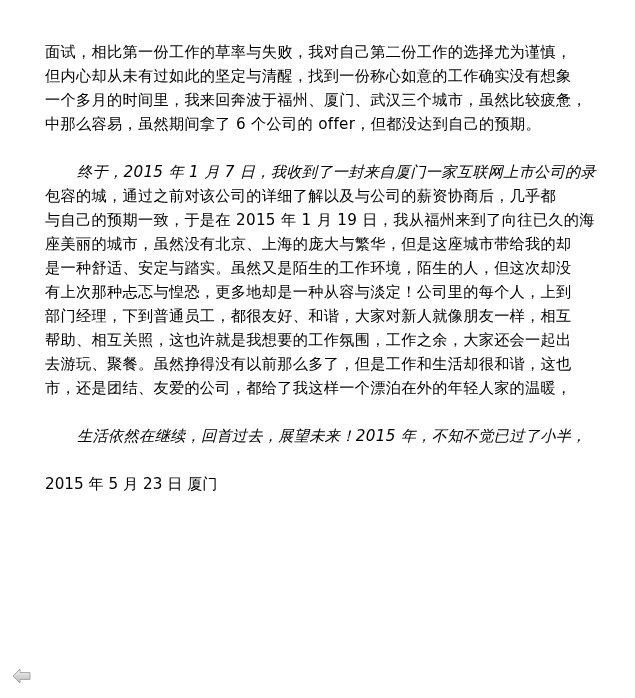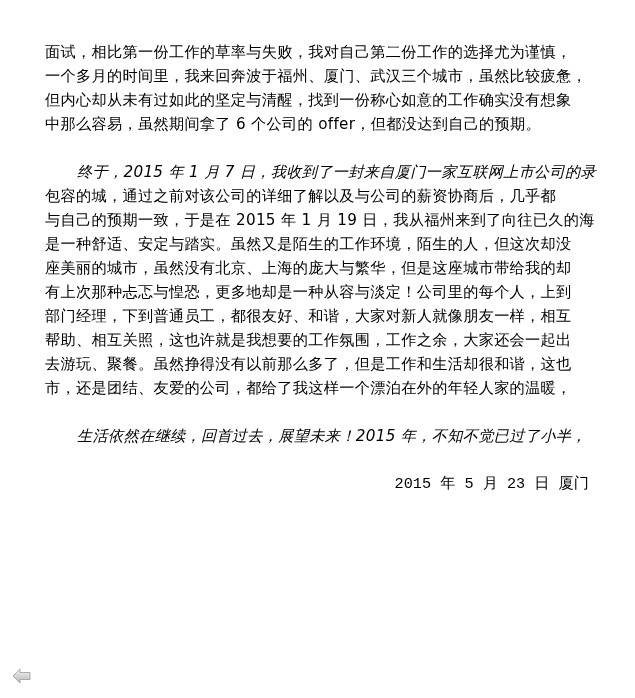--- a/index.html
+++ b/index.html
@@ -3,40 +3,40 @@
 <meta charset="utf-8">
 <style>
   html, body { margin:0; padding:0; background:#ffffff; }
   body { width:635px; height:698px; position:relative; overflow:hidden;
          font-family: "DejaVu Sans", sans-serif; color:#000; }
   .doc { position:absolute; left:45px; top:40px; width:548px; }
   .para { font-size:15.2px; line-height:24px; margin:0; text-align:justify; letter-spacing:0.3px; }
   .para .ln { display:block; white-space:nowrap; }
   .indent { padding-left:32px;font-style:italic; }
   .gap { height:24px; }
-  .sign { text-align:right; font-size:15.2px; line-height:24px; padding-right:4px;font-family:Liberation Mono, monospace; }
+  .sign { text-align:left; font-size:15.2px; line-height:24px; padding-right:4px; }
   .back { position:absolute; left:12px; top:668px; width:20px; height:16px; cursor:pointer; }
 </style>
 </head>
 <body>
 
 <div class="doc">
   <p class="para">
     <span class="ln">面试，相比第一份工作的草率与失败，我对自己第二份工作的选择尤为谨慎，</span>
+    <span class="ln">但内心却从未有过如此的坚定与清醒，找到一份称心如意的工作确实没有想象</span>
     <span class="ln">一个多月的时间里，我来回奔波于福州、厦门、武汉三个城市，虽然比较疲惫，</span>
-    <span class="ln">但内心却从未有过如此的坚定与清醒，找到一份称心如意的工作确实没有想象</span>
     <span class="ln">中那么容易，虽然期间拿了 6 个公司的 offer，但都没达到自己的预期。</span>
   </p>
   <div class="gap"></div>
   <p class="para">
     <span class="ln indent">终于，2015 年 1 月 7 日，我收到了一封来自厦门一家互联网上市公司的录</span>
     <span class="ln">包容的城，通过之前对该公司的详细了解以及与公司的薪资协商后，几乎都</span>
     <span class="ln">与自己的预期一致，于是在 2015 年 1 月 19 日，我从福州来到了向往已久的海</span>
+    <span class="ln">座美丽的城市，虽然没有北京、上海的庞大与繁华，但是这座城市带给我的却</span>
     <span class="ln">是一种舒适、安定与踏实。虽然又是陌生的工作环境，陌生的人，但这次却没</span>
-    <span class="ln">座美丽的城市，虽然没有北京、上海的庞大与繁华，但是这座城市带给我的却</span>
     <span class="ln">有上次那种忐忑与惶恐，更多地却是一种从容与淡定！公司里的每个人，上到</span>
     <span class="ln">部门经理，下到普通员工，都很友好、和谐，大家对新人就像朋友一样，相互</span>
     <span class="ln">帮助、相互关照，这也许就是我想要的工作氛围，工作之余，大家还会一起出</span>
     <span class="ln">去游玩、聚餐。虽然挣得没有以前那么多了，但是工作和生活却很和谐，这也</span>
     <span class="ln">市，还是团结、友爱的公司，都给了我这样一个漂泊在外的年轻人家的温暖，</span>
   </p>
   <div class="gap"></div>
   <p class="para">
     <span class="ln indent">生活依然在继续，回首过去，展望未来！2015 年，不知不觉已过了小半，</span>
   </p>

